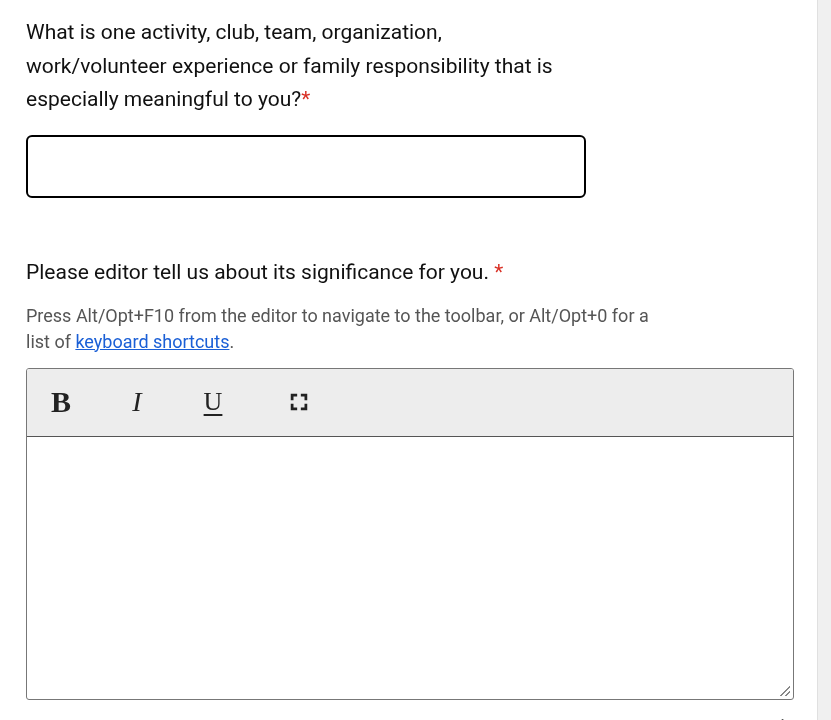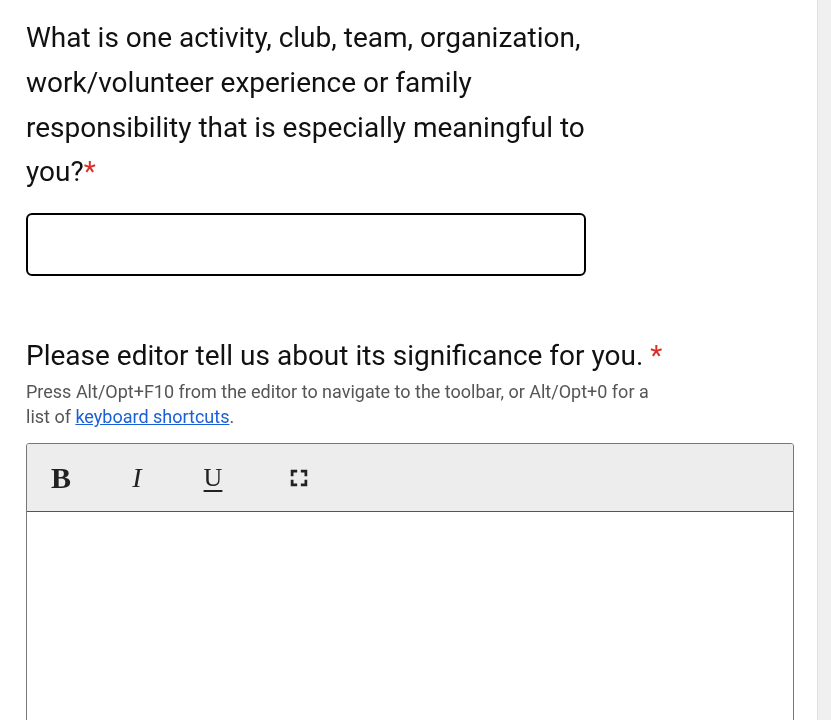--- a/index.html
+++ b/index.html
@@ -18,21 +18,21 @@
     bottom: 0;
     width: 14px;
     background: #f0f0f0;
     border-left: 1px solid #e0e0e0;
   }
   .content {
     padding: 16px 26px 20px 26px;
     width: 815px;
   }
   .question-label {
-    font-size: 28px;
+    font-size: 21px;
     line-height: 1.6;
     color: #111;
     max-width: 560px;
   }
   .required {
     color: #d93025;
   }
   .text-input {
     margin-top: 18px;
     width: 560px;
@@ -42,20 +42,21 @@
     padding: 8px 12px;
     font-size: 16px;
     font-family: inherit;
     resize: none;
     outline: none;
   }
   .section2 {
     margin-top: 54px;
   }
   .help-text {
+    margin-top: 14px;
     font-size: 18px;
     line-height: 1.4;
     color: #555;
     max-width: 640px;
   }
   .kb-link {
     color: #1a5fd6;
     text-decoration: underline;
   }
   .editor-wrap {

